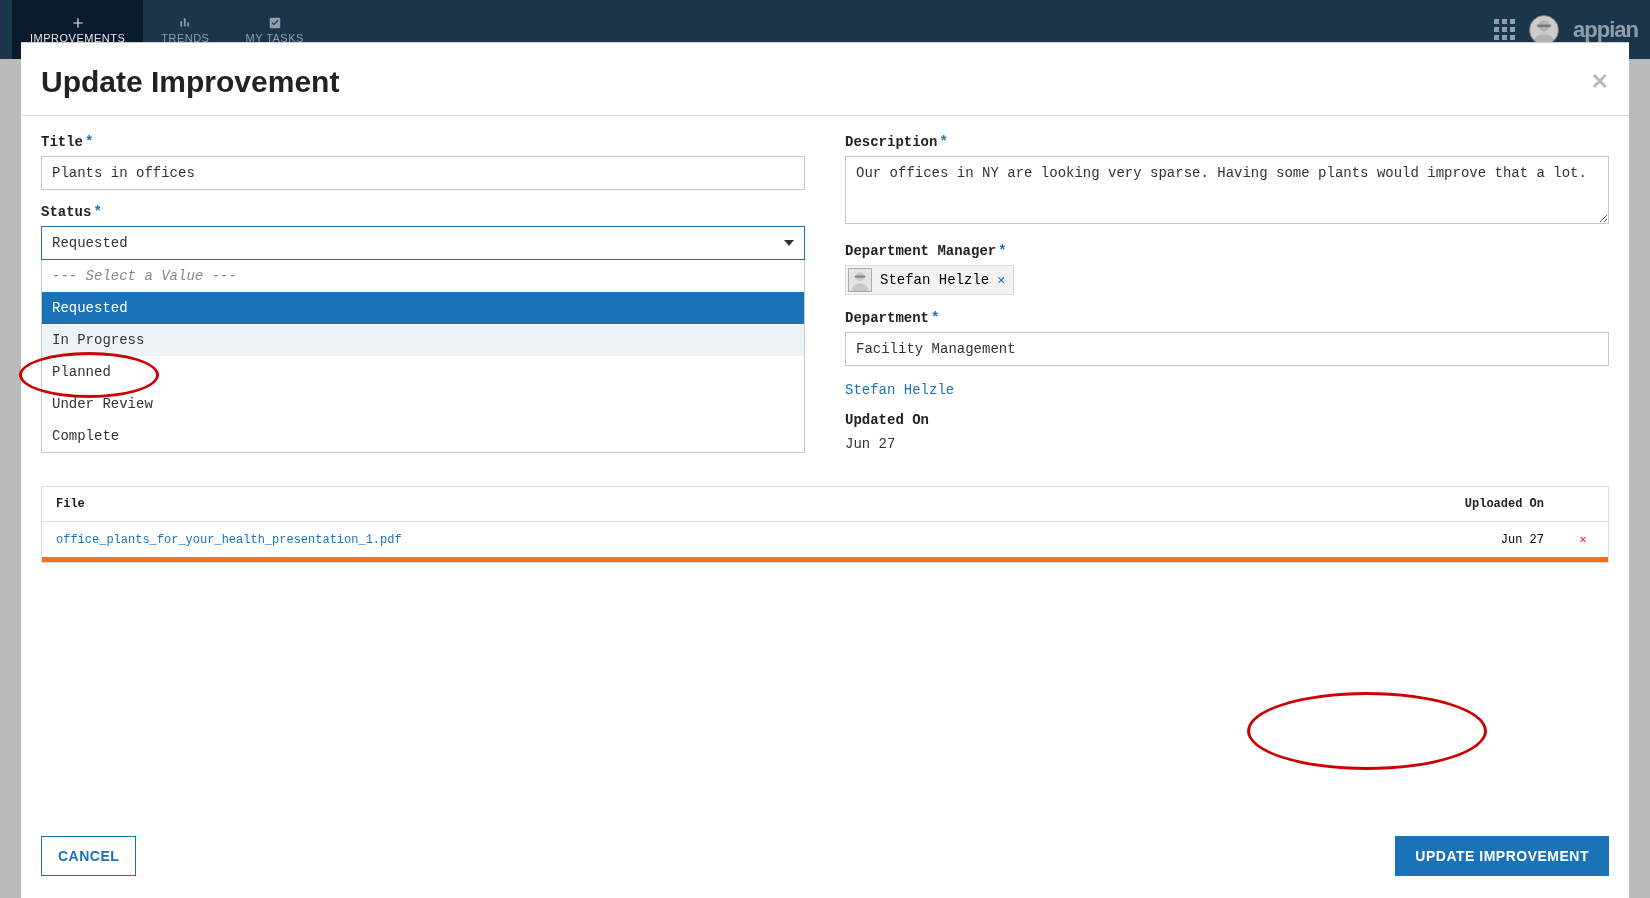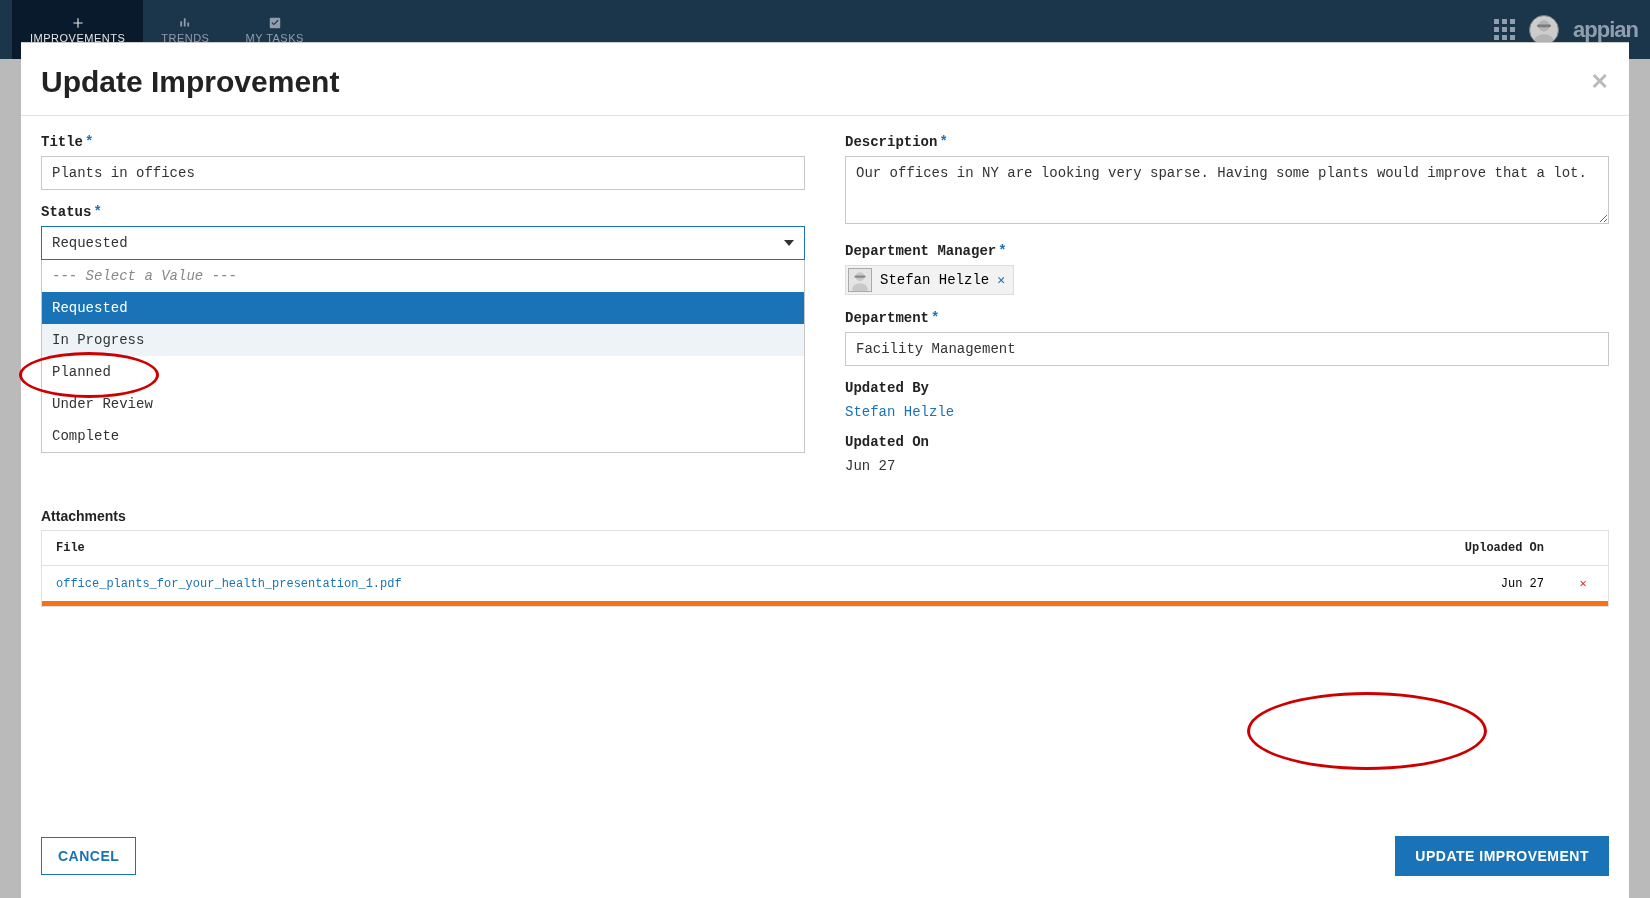--- a/index.html
+++ b/index.html
@@ -178,21 +178,20 @@
     .attach-header-row > div { font-weight: bold; color: #222; }
     .attach-row { border-bottom: 5px solid #f97316; }
     .attach-row .file-link { color: #1a73b7; cursor: pointer; }
     .attach-row .uploaded-on { text-align: right; }
     .attach-delete { color: #d03020; cursor: pointer; font-weight: bold; text-align: center; font-size: 16px; }
     .attach-header-row .uploaded-on-h { text-align: right; }
 
     .modal-footer {
       padding: 18px 20px 22px 20px;
       display: flex;
-      align-items: center;
     }
     .btn-cancel {
       border: 1px solid #1a73b7;
       color: #1a73b7;
       background: #fff;
       font-weight: bold;
       font-size: 14px;
       padding: 10px 16px;
       cursor: pointer;
       letter-spacing: 0.5px;
@@ -326,32 +325,30 @@
             <span class="chip-remove">✕</span>
           </div>
         </div>
         <div class="field-group">
           <label class="field-label">
             <span>Department</span><span class="req-star">*</span>
           </label>
           <div class="readonly-input">Facility Management</div>
         </div>
         <div class="field-group">
-          <label class="field-label">Updated By</label>
           <div class="static-value link-value">Stefan Helzle</div>
         </div>
         <div class="field-group">
           <label class="field-label">Updated On</label>
           <div class="static-value">Jun 27</div>
         </div>
       </div>
     </div>
 
     <div class="attachments-section">
-      <label class="field-label">Attachments</label>
       <div class="attach-table">
         <div class="attach-header-row">
           <div>File</div>
           <div class="uploaded-on-h">Uploaded On</div>
           <div></div>
         </div>
         <div class="attach-row">
           <div class="file-link">office_plants_for_your_health_presentation_1.pdf</div>
           <div class="uploaded-on">Jun 27</div>
           <div class="attach-delete">✕</div>

